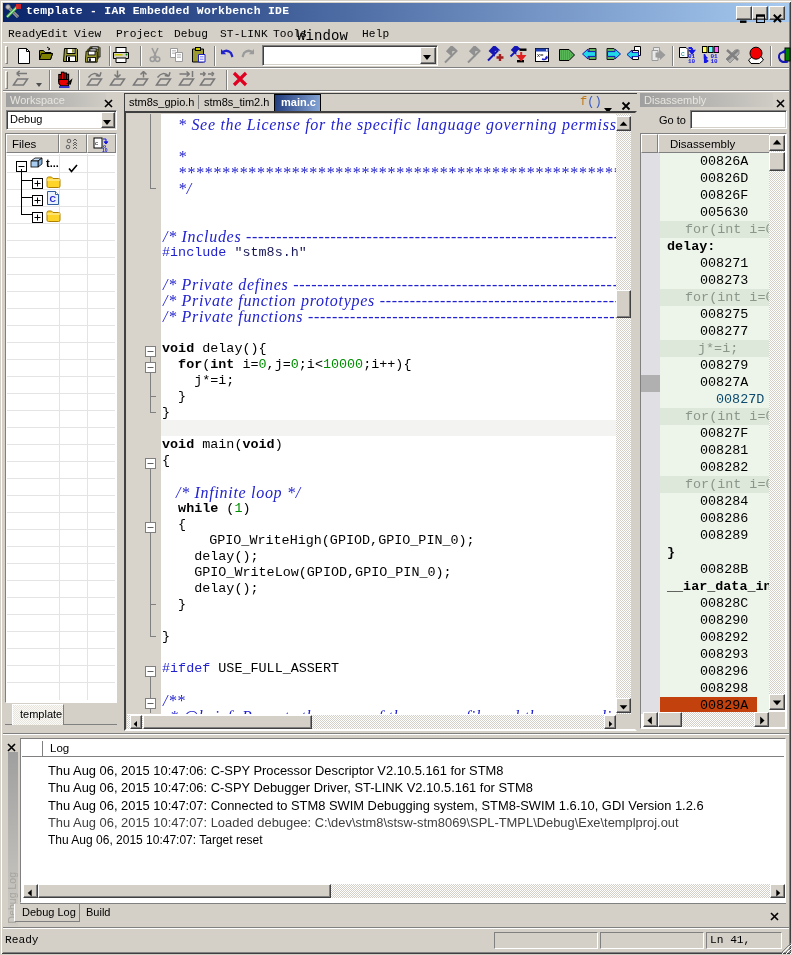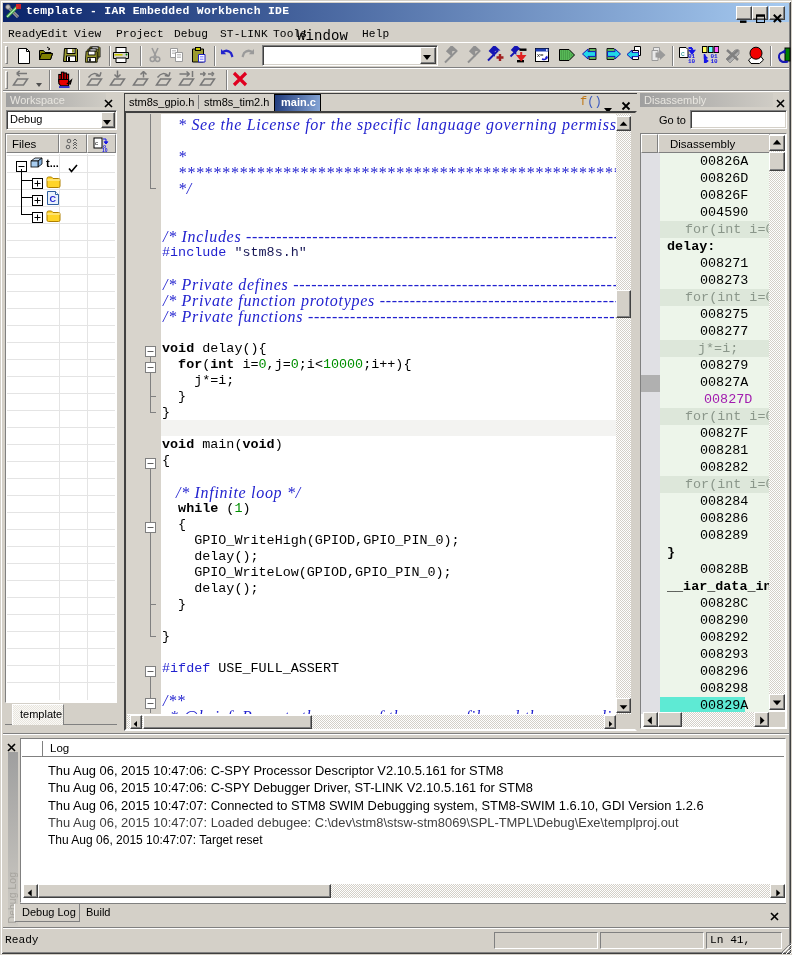--- a/index.html
+++ b/index.html
@@ -392,21 +392,21 @@
     <div class="codeln" style="left:1px;top:227px"><span class="kw">void</span> delay(){</div>
     <div class="codeln" style="left:1px;top:243px">  <span class="kw">for</span>(<span class="kw">int</span> i=<span class="num">0</span>,j=<span class="num">0</span>;i&lt;<span class="num">10000</span>;i++){</div>
     <div class="codeln" style="left:1px;top:259px">    j*=i;</div>
     <div class="codeln" style="left:1px;top:275px">  }</div>
     <div class="codeln" style="left:1px;top:291px">}</div>
     <div class="codeln" style="left:1px;top:323px"><span class="kw">void</span> main(<span class="kw">void</span>)</div>
     <div class="codeln" style="left:1px;top:339px">{</div>
     <div class="codeln" style="left:15px;top:371px"><span class="cm">/* Infinite loop */</span></div>
     <div class="codeln" style="left:1px;top:387px">  <span class="kw">while</span> (<span class="num">1</span>)</div>
     <div class="codeln" style="left:1px;top:403px">  {</div>
-    <div class="codeln" style="left:1px;top:419px">    GPIO_WriteHigh(GPIOD,GPIO_PIN_0);</div>
+    <div class="codeln" style="left:16px;top:419px">    GPIO_WriteHigh(GPIOD,GPIO_PIN_0);</div>
     <div class="codeln" style="left:1px;top:435px">    delay();</div>
     <div class="codeln" style="left:1px;top:451px">    GPIO_WriteLow(GPIOD,GPIO_PIN_0);</div>
     <div class="codeln" style="left:1px;top:467px">    delay();</div>
     <div class="codeln" style="left:1px;top:483px">  }</div>
     <div class="codeln" style="left:1px;top:515px">}</div>
     <div class="codeln" style="left:1px;top:547px"><span class="pp">#ifdef</span> USE_FULL_ASSERT</div>
     <div class="codeln" style="left:2px;top:579px"><span class="cm">/**</span></div>
     <div class="codeln" style="left:9px;top:595px"><span class="cm">* @brief  Reports the name of the source file and the source line number</span></div>
   </div>
 <div class="ab" style="left:150px;top:114px;width:1px;height:74px;background:#808080"></div>
@@ -468,50 +468,50 @@
 <div class="ab sunk" style="left:690px;top:110px;width:97px;height:19px;background:#fff"></div>
 <div class="ab sunk1" style="left:640px;top:133px;width:147px;height:596px;background:#fff"></div>
 <div class="ab" style="left:641px;top:134px;width:17px;height:19px;border-top:1px solid #fff;border-left:1px solid #fff;border-right:1px solid #808080;border-bottom:1px solid #808080;background:#d4d0c8"></div>
 <div class="ab" style="left:658px;top:134px;width:112px;height:19px;border-top:1px solid #fff;border-left:1px solid #fff;border-right:1px solid #808080;border-bottom:1px solid #808080;background:#d4d0c8;font-size:11.5px;color:#000;padding:3px 0 0 11px">Disassembly</div>
 <div class="ab" style="left:641px;top:153px;width:19px;height:561px;background:#e0e0e4"></div>
 <div class="ab" style="left:641px;top:375px;width:19px;height:17px;background:#b0b0b0"></div>
 <div class="ab" style="left:660px;top:153px;width:109px;height:561px;background:#edf5ea;overflow:hidden">
     <div class="ab mono" style="left:0;top:0px;width:109px;height:17px;background:#edf5ea;font-size:13.41px;line-height:17px;color:#000;padding-left:40px;white-space:pre">00826A</div>
     <div class="ab mono" style="left:0;top:17px;width:109px;height:17px;background:#edf5ea;font-size:13.41px;line-height:17px;color:#000;padding-left:40px;white-space:pre">00826D</div>
     <div class="ab mono" style="left:0;top:34px;width:109px;height:17px;background:#edf5ea;font-size:13.41px;line-height:17px;color:#000;padding-left:40px;white-space:pre">00826F</div>
-    <div class="ab mono" style="left:0;top:51px;width:109px;height:17px;background:#edf5ea;font-size:13.41px;line-height:17px;color:#000;padding-left:40px;white-space:pre">004590</div>
+    <div class="ab mono" style="left:0;top:51px;width:109px;height:17px;background:#edf5ea;font-size:13.41px;line-height:17px;color:#000;padding-left:40px;white-space:pre">005630</div>
     <div class="ab mono" style="left:0;top:68px;width:109px;height:17px;background:#dde7da;font-size:13.41px;line-height:17px;color:#8a968a;padding-left:25px;white-space:pre">for(int i=0</div>
     <div class="ab mono" style="left:0;top:85px;width:109px;height:17px;background:#edf5ea;font-size:13.41px;line-height:17px;color:#000;font-weight:bold;padding-left:7px;white-space:pre">delay:</div>
     <div class="ab mono" style="left:0;top:102px;width:109px;height:17px;background:#edf5ea;font-size:13.41px;line-height:17px;color:#000;padding-left:40px;white-space:pre">008271</div>
     <div class="ab mono" style="left:0;top:119px;width:109px;height:17px;background:#edf5ea;font-size:13.41px;line-height:17px;color:#000;padding-left:40px;white-space:pre">008273</div>
     <div class="ab mono" style="left:0;top:136px;width:109px;height:17px;background:#dde7da;font-size:13.41px;line-height:17px;color:#8a968a;padding-left:25px;white-space:pre">for(int i=0</div>
     <div class="ab mono" style="left:0;top:153px;width:109px;height:17px;background:#edf5ea;font-size:13.41px;line-height:17px;color:#000;padding-left:40px;white-space:pre">008275</div>
     <div class="ab mono" style="left:0;top:170px;width:109px;height:17px;background:#edf5ea;font-size:13.41px;line-height:17px;color:#000;padding-left:40px;white-space:pre">008277</div>
     <div class="ab mono" style="left:0;top:187px;width:109px;height:17px;background:#dde7da;font-size:13.41px;line-height:17px;color:#8a968a;padding-left:38px;white-space:pre">j*=i;</div>
     <div class="ab mono" style="left:0;top:204px;width:109px;height:17px;background:#edf5ea;font-size:13.41px;line-height:17px;color:#000;padding-left:40px;white-space:pre">008279</div>
     <div class="ab mono" style="left:0;top:221px;width:109px;height:17px;background:#edf5ea;font-size:13.41px;line-height:17px;color:#000;padding-left:40px;white-space:pre">00827A</div>
-    <div class="ab mono" style="left:4px;top:238px;width:109px;height:17px;background:#edf5ea;font-size:13.41px;line-height:17px;color:#a21caf;padding-left:40px;white-space:pre">00827D</div>
+    <div class="ab mono" style="left:16px;top:238px;width:109px;height:17px;background:#edf5ea;font-size:13.41px;line-height:17px;color:#0c4a6e;padding-left:40px;white-space:pre">00827D</div>
     <div class="ab mono" style="left:0;top:255px;width:109px;height:17px;background:#dde7da;font-size:13.41px;line-height:17px;color:#8a968a;padding-left:25px;white-space:pre">for(int i=0</div>
     <div class="ab mono" style="left:0;top:272px;width:109px;height:17px;background:#edf5ea;font-size:13.41px;line-height:17px;color:#000;padding-left:40px;white-space:pre">00827F</div>
     <div class="ab mono" style="left:0;top:289px;width:109px;height:17px;background:#edf5ea;font-size:13.41px;line-height:17px;color:#000;padding-left:40px;white-space:pre">008281</div>
     <div class="ab mono" style="left:0;top:306px;width:109px;height:17px;background:#edf5ea;font-size:13.41px;line-height:17px;color:#000;padding-left:40px;white-space:pre">008282</div>
     <div class="ab mono" style="left:0;top:323px;width:109px;height:17px;background:#dde7da;font-size:13.41px;line-height:17px;color:#8a968a;padding-left:25px;white-space:pre">for(int i=0</div>
     <div class="ab mono" style="left:0;top:340px;width:109px;height:17px;background:#edf5ea;font-size:13.41px;line-height:17px;color:#000;padding-left:40px;white-space:pre">008284</div>
     <div class="ab mono" style="left:0;top:357px;width:109px;height:17px;background:#edf5ea;font-size:13.41px;line-height:17px;color:#000;padding-left:40px;white-space:pre">008286</div>
     <div class="ab mono" style="left:0;top:374px;width:109px;height:17px;background:#edf5ea;font-size:13.41px;line-height:17px;color:#000;padding-left:40px;white-space:pre">008289</div>
     <div class="ab mono" style="left:0;top:391px;width:109px;height:17px;background:#edf5ea;font-size:13.41px;line-height:17px;color:#000;font-weight:bold;padding-left:7px;white-space:pre">}</div>
     <div class="ab mono" style="left:0;top:408px;width:109px;height:17px;background:#edf5ea;font-size:13.41px;line-height:17px;color:#000;padding-left:40px;white-space:pre">00828B</div>
     <div class="ab mono" style="left:0;top:425px;width:109px;height:17px;background:#edf5ea;font-size:13.41px;line-height:17px;color:#000;font-weight:bold;padding-left:7px;white-space:pre">__iar_data_init2</div>
     <div class="ab mono" style="left:0;top:442px;width:109px;height:17px;background:#edf5ea;font-size:13.41px;line-height:17px;color:#000;padding-left:40px;white-space:pre">00828C</div>
     <div class="ab mono" style="left:0;top:459px;width:109px;height:17px;background:#edf5ea;font-size:13.41px;line-height:17px;color:#000;padding-left:40px;white-space:pre">008290</div>
     <div class="ab mono" style="left:0;top:476px;width:109px;height:17px;background:#edf5ea;font-size:13.41px;line-height:17px;color:#000;padding-left:40px;white-space:pre">008292</div>
     <div class="ab mono" style="left:0;top:493px;width:109px;height:17px;background:#edf5ea;font-size:13.41px;line-height:17px;color:#000;padding-left:40px;white-space:pre">008293</div>
     <div class="ab mono" style="left:0;top:510px;width:109px;height:17px;background:#edf5ea;font-size:13.41px;line-height:17px;color:#000;padding-left:40px;white-space:pre">008296</div>
     <div class="ab mono" style="left:0;top:527px;width:109px;height:17px;background:#edf5ea;font-size:13.41px;line-height:17px;color:#000;padding-left:40px;white-space:pre">008298</div>
-    <div class="ab mono" style="left:0;top:544px;width:85px;height:17px;background:#5eead4;font-size:13.41px;line-height:17px;color:#000;padding-left:40px;white-space:pre">00829A</div>
+    <div class="ab mono" style="left:0;top:544px;width:97px;height:17px;background:#c2410c;font-size:13.41px;line-height:17px;color:#000;padding-left:40px;white-space:pre">00829A</div>
   </div>
 <div class="ab dith" style="left:769px;top:135px;width:16px;height:575px"></div>
 <div class="ab raised" style="left:769px;top:135px;width:16px;height:16px;background:#d4d0c8"><svg width="14" height="14" viewBox="0 0 15 15">
       <path d="M7.5 4 L3 9 h9 z" fill="#000"></path>
     </svg></div>
 <div class="ab raised" style="left:769px;top:152px;width:16px;height:19px;background:#d4d0c8"></div>
 <div class="ab raised" style="left:769px;top:694px;width:16px;height:16px;background:#d4d0c8"><svg width="14" height="14" viewBox="0 0 15 15">
       <path d="M7.5 11 L3 6 h9 z" fill="#000"></path>
     </svg></div>
 <div class="ab dith" style="left:643px;top:712px;width:142px;height:15px"></div>

